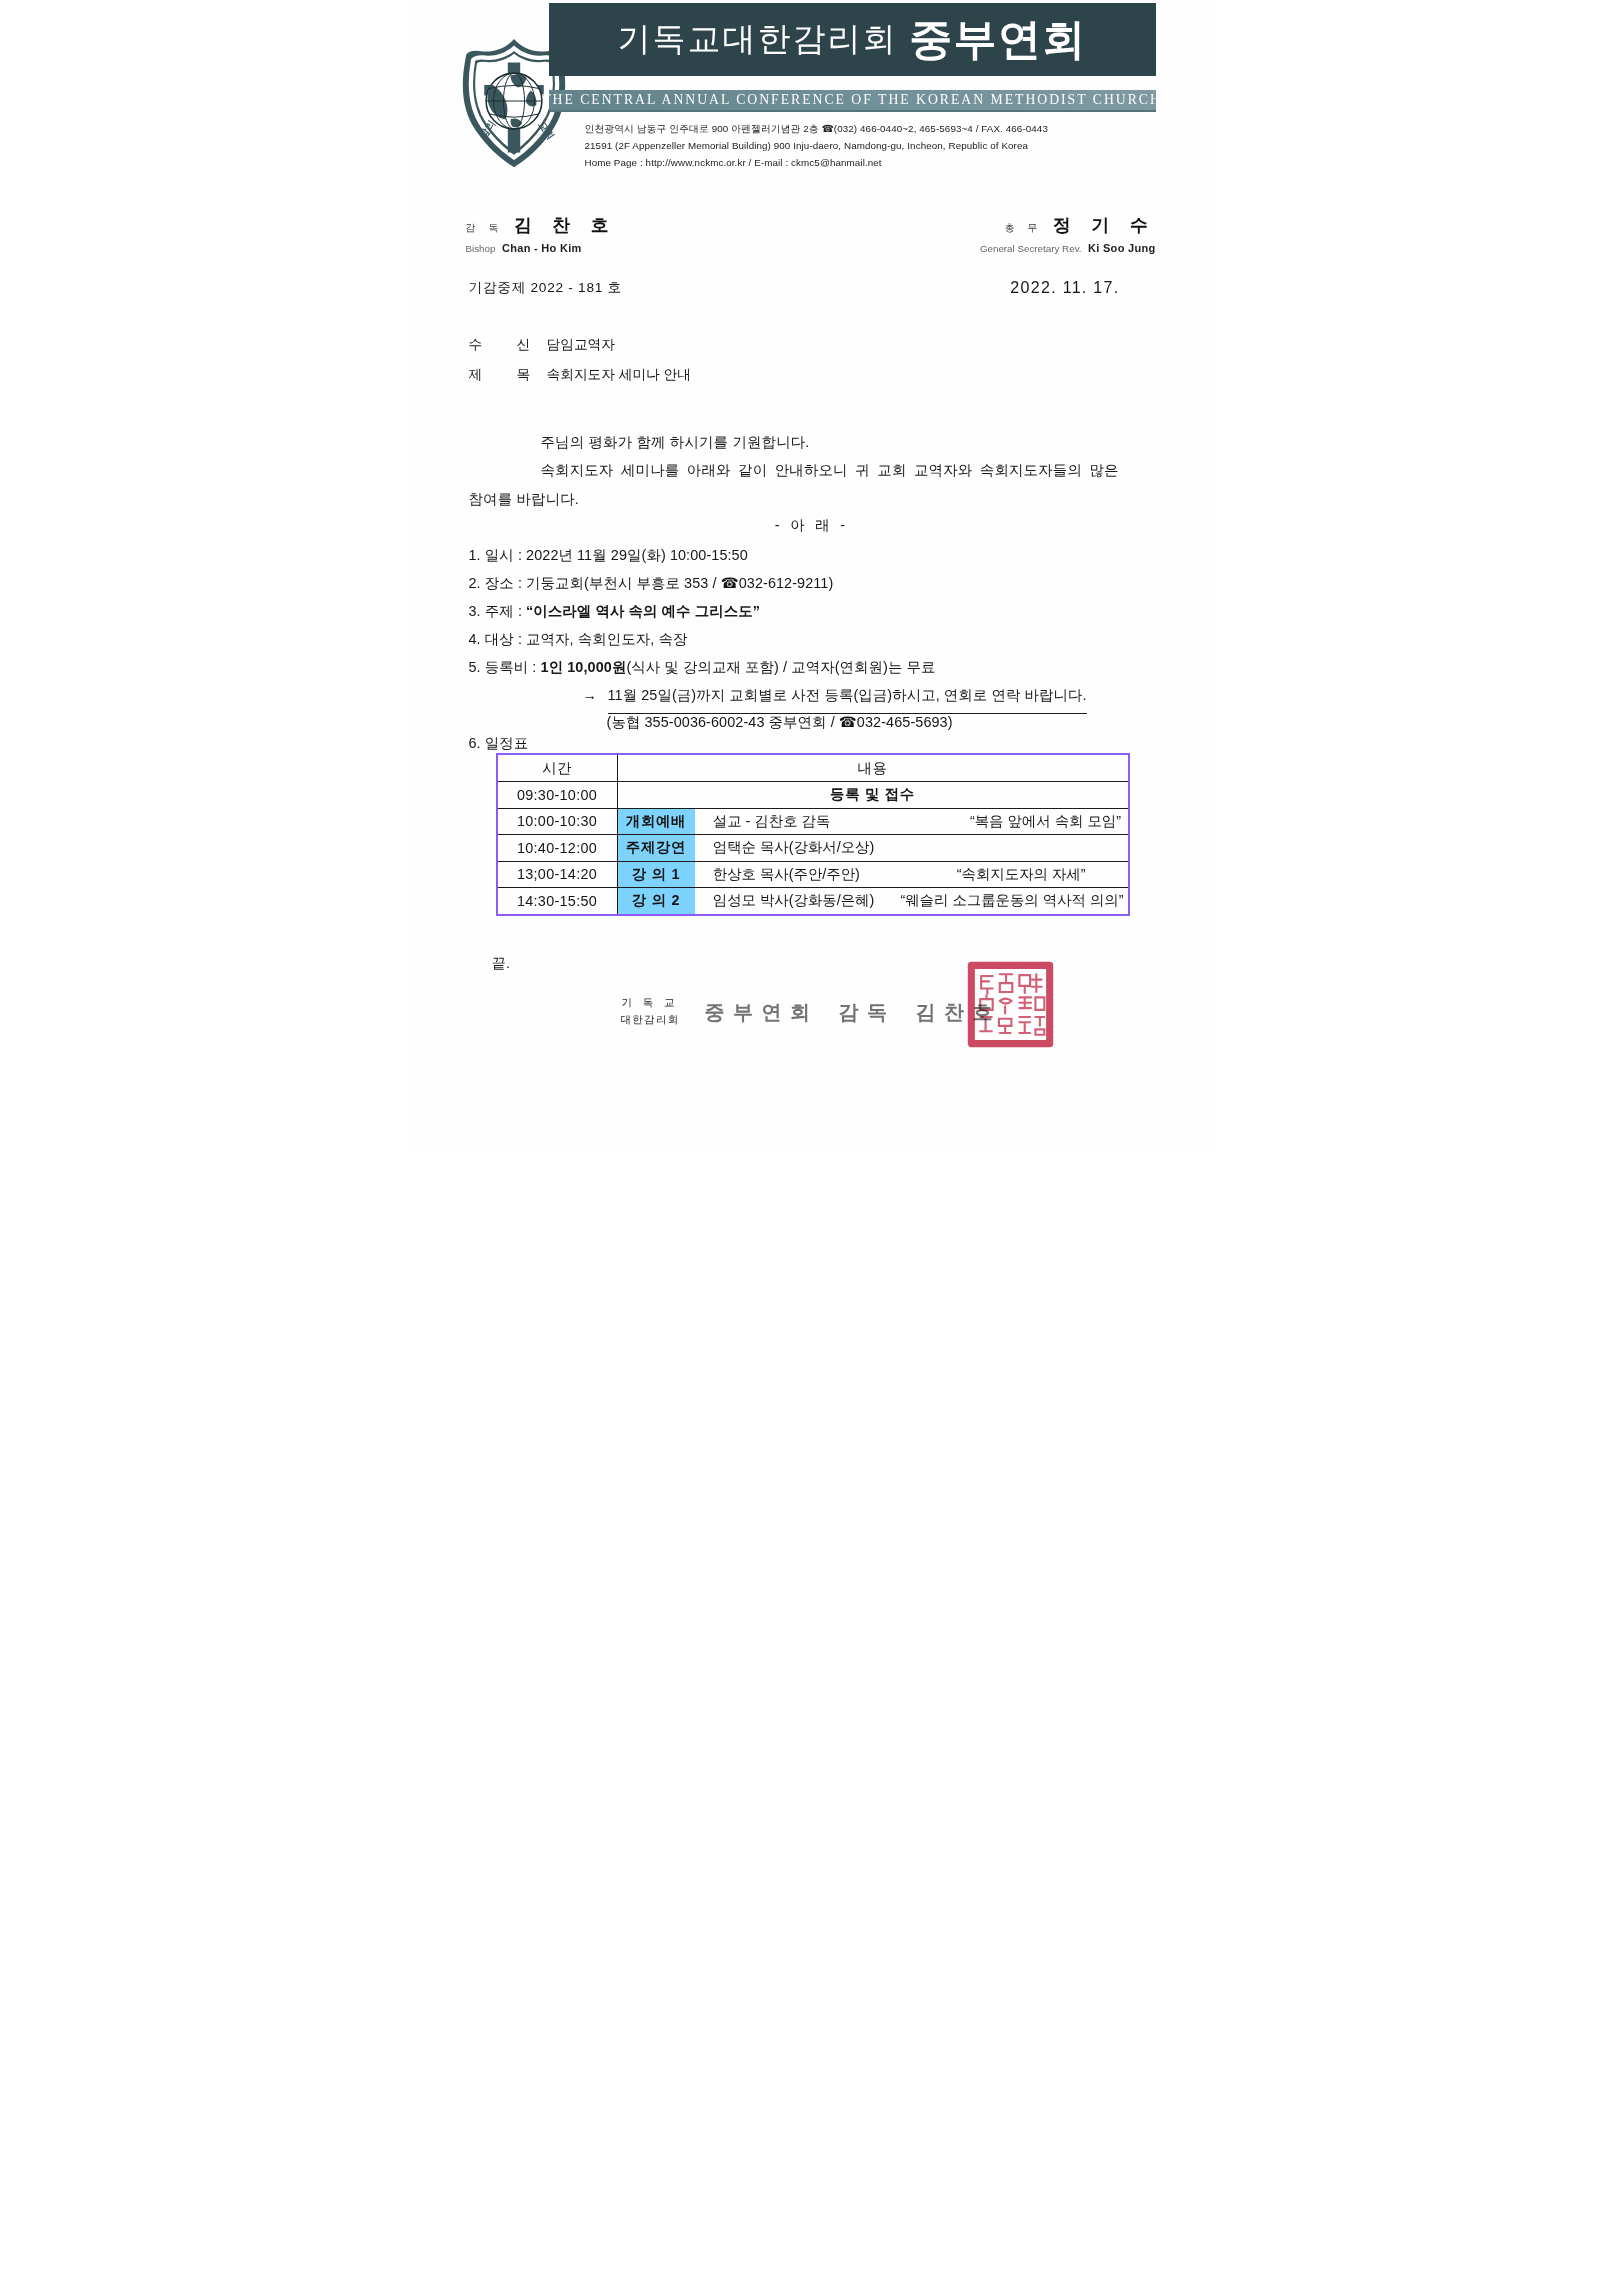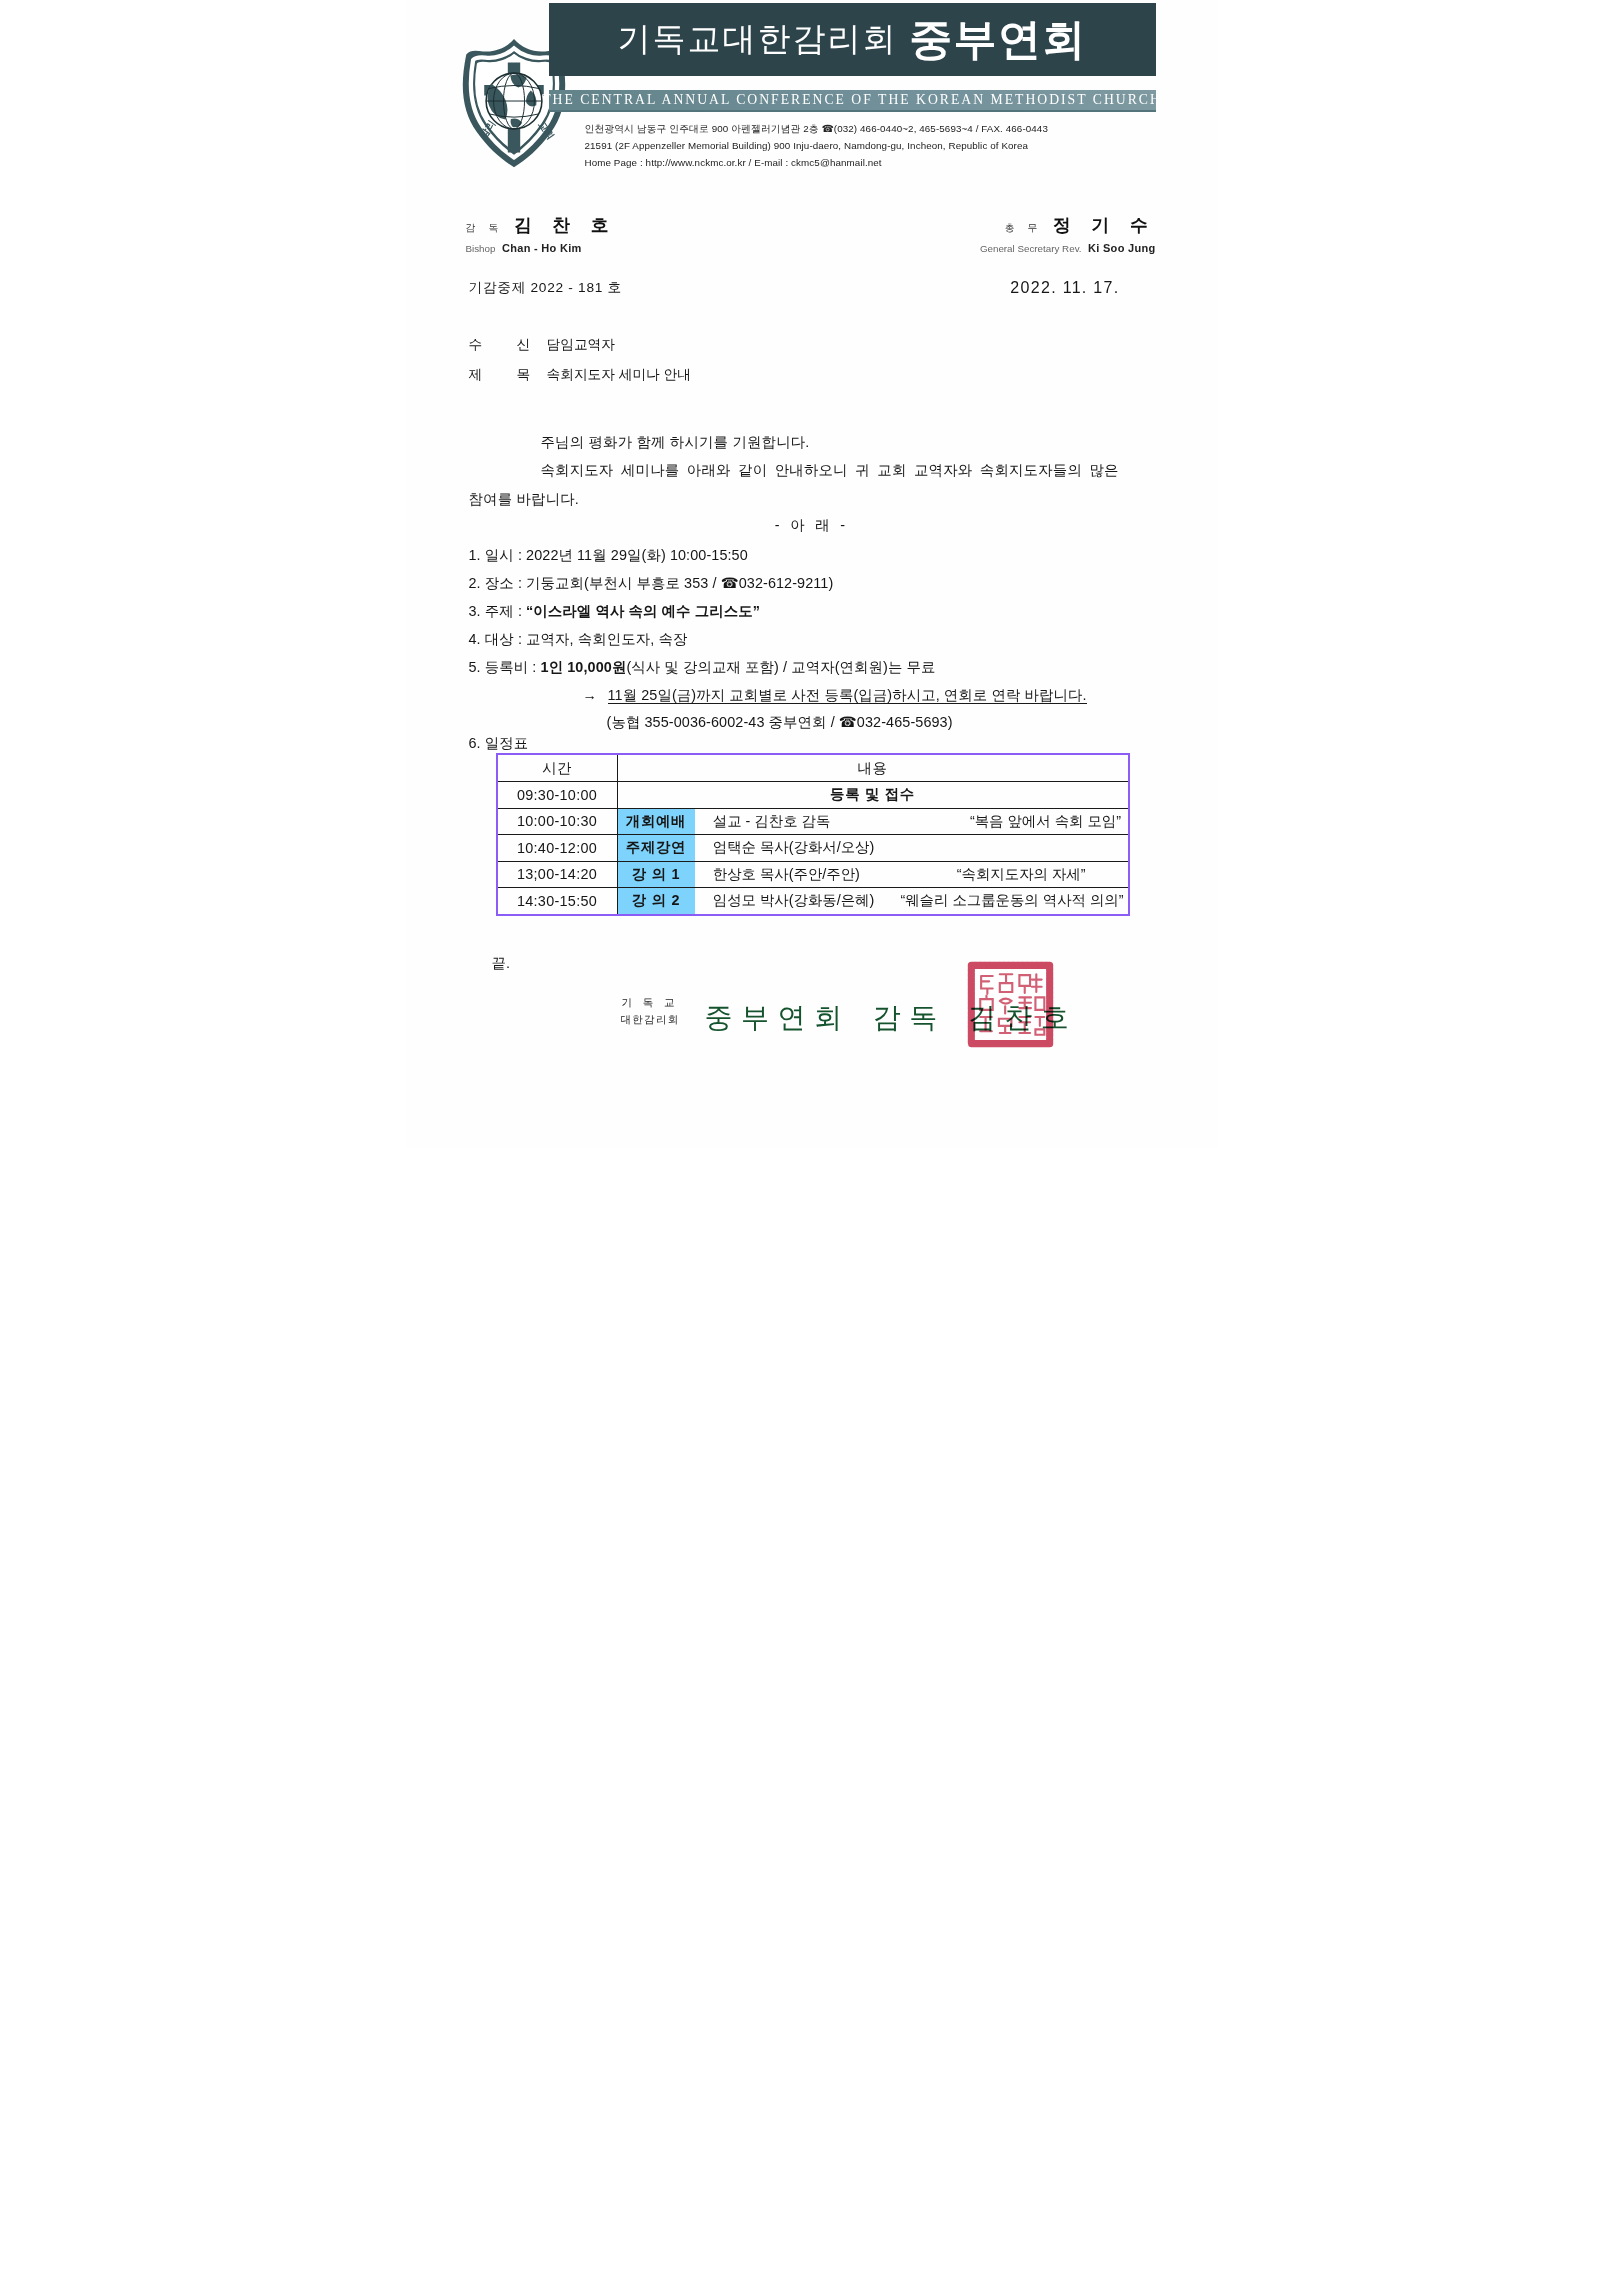--- a/index.html
+++ b/index.html
@@ -50,21 +50,21 @@
   .p1{left:135px;top:433px;}
   .p2{left:135px;top:461px;word-spacing:3.3px;}
   .p3{left:63px;top:490px;}
   .below{position:absolute;left:0;top:516px;width:100%;text-align:center;font-size:14.4px;letter-spacing:3.3px;}
   
   .item{position:absolute;left:63px;font-size:14.4px;letter-spacing:0.1px;white-space:nowrap;}
   .i1{top:546px;} .i2{top:574px;} .i3{top:602px;} .i4{top:630px;} .i5{top:658px;}
   .i5b{left:177px;top:686px;} .i5c{left:201px;top:713px;} .i6{top:734px;}
   .bold{font-weight:bold;}
   .arrow{margin-right:10.5px;}
-  .uline{border-bottom:1.3px solid #1a1a1a;padding-bottom:0;}
+  .uline{border-bottom:1.3px solid #1a1a1a;padding-bottom:10px;}
   
   .schedule{
     position:absolute;left:90px;top:753px;width:634px;
     border:2px solid #8b5cf6;box-sizing:border-box;font-size:14.4px;
   }
   .s-row{display:flex;height:25.5px;align-items:stretch;border-top:1.3px solid #1a1a1a;}
   .s-row:first-child{border-top:none;height:26px;}
   .s-time{
     width:120px;flex:0 0 120px;border-right:1.3px solid #1a1a1a;box-sizing:border-box;
     display:flex;align-items:center;justify-content:center;letter-spacing:0.3px;
@@ -79,22 +79,22 @@
   }
   .s-text{margin-left:18.3px;white-space:nowrap;}
   .s-quote{margin-left:auto;white-space:nowrap;}
   .q1{margin-right:6.5px;} .q2{margin-right:42px;} .q3{margin-right:4px;}
   
   .endmark{position:absolute;left:86px;top:954px;font-size:14.4px;}
   .sig-small{position:absolute;left:215px;top:994px;text-align:center;line-height:17px;font-size:10.5px;color:#222;}
   .sig-small .s1{letter-spacing:3.9px;}
   .sig-small .s2{letter-spacing:1.3px;}
   .sig-large{
-    position:absolute;left:299px;top:999px;font-size:28px;font-weight:400;
-    letter-spacing:8.5px;word-spacing:5.9px;white-space:nowrap;color:#14532d;
+    position:absolute;left:299px;top:999px;font-size:20px;font-weight:700;
+    letter-spacing:8.5px;word-spacing:5.9px;white-space:nowrap;color:#737373;
   }
   .seal{position:absolute;left:560px;top:960px;width:89px;height:89px;mix-blend-mode:multiply;opacity:.92;}
 </style>
 </head>
 <body>
 
 <div class="page">
 
   <svg class="logo" viewBox="0 0 200 232">
     <path d="M100 12 C88 26 68 34 50 32 C40 31 29 29 23 37 C12 90 17 130 40 162 C59 189 81 207 100 219 C119 207 141 189 160 162 C183 130 188 90 177 37 C171 29 160 31 150 32 C132 34 112 26 100 12 Z" fill="#3a575d"></path>

